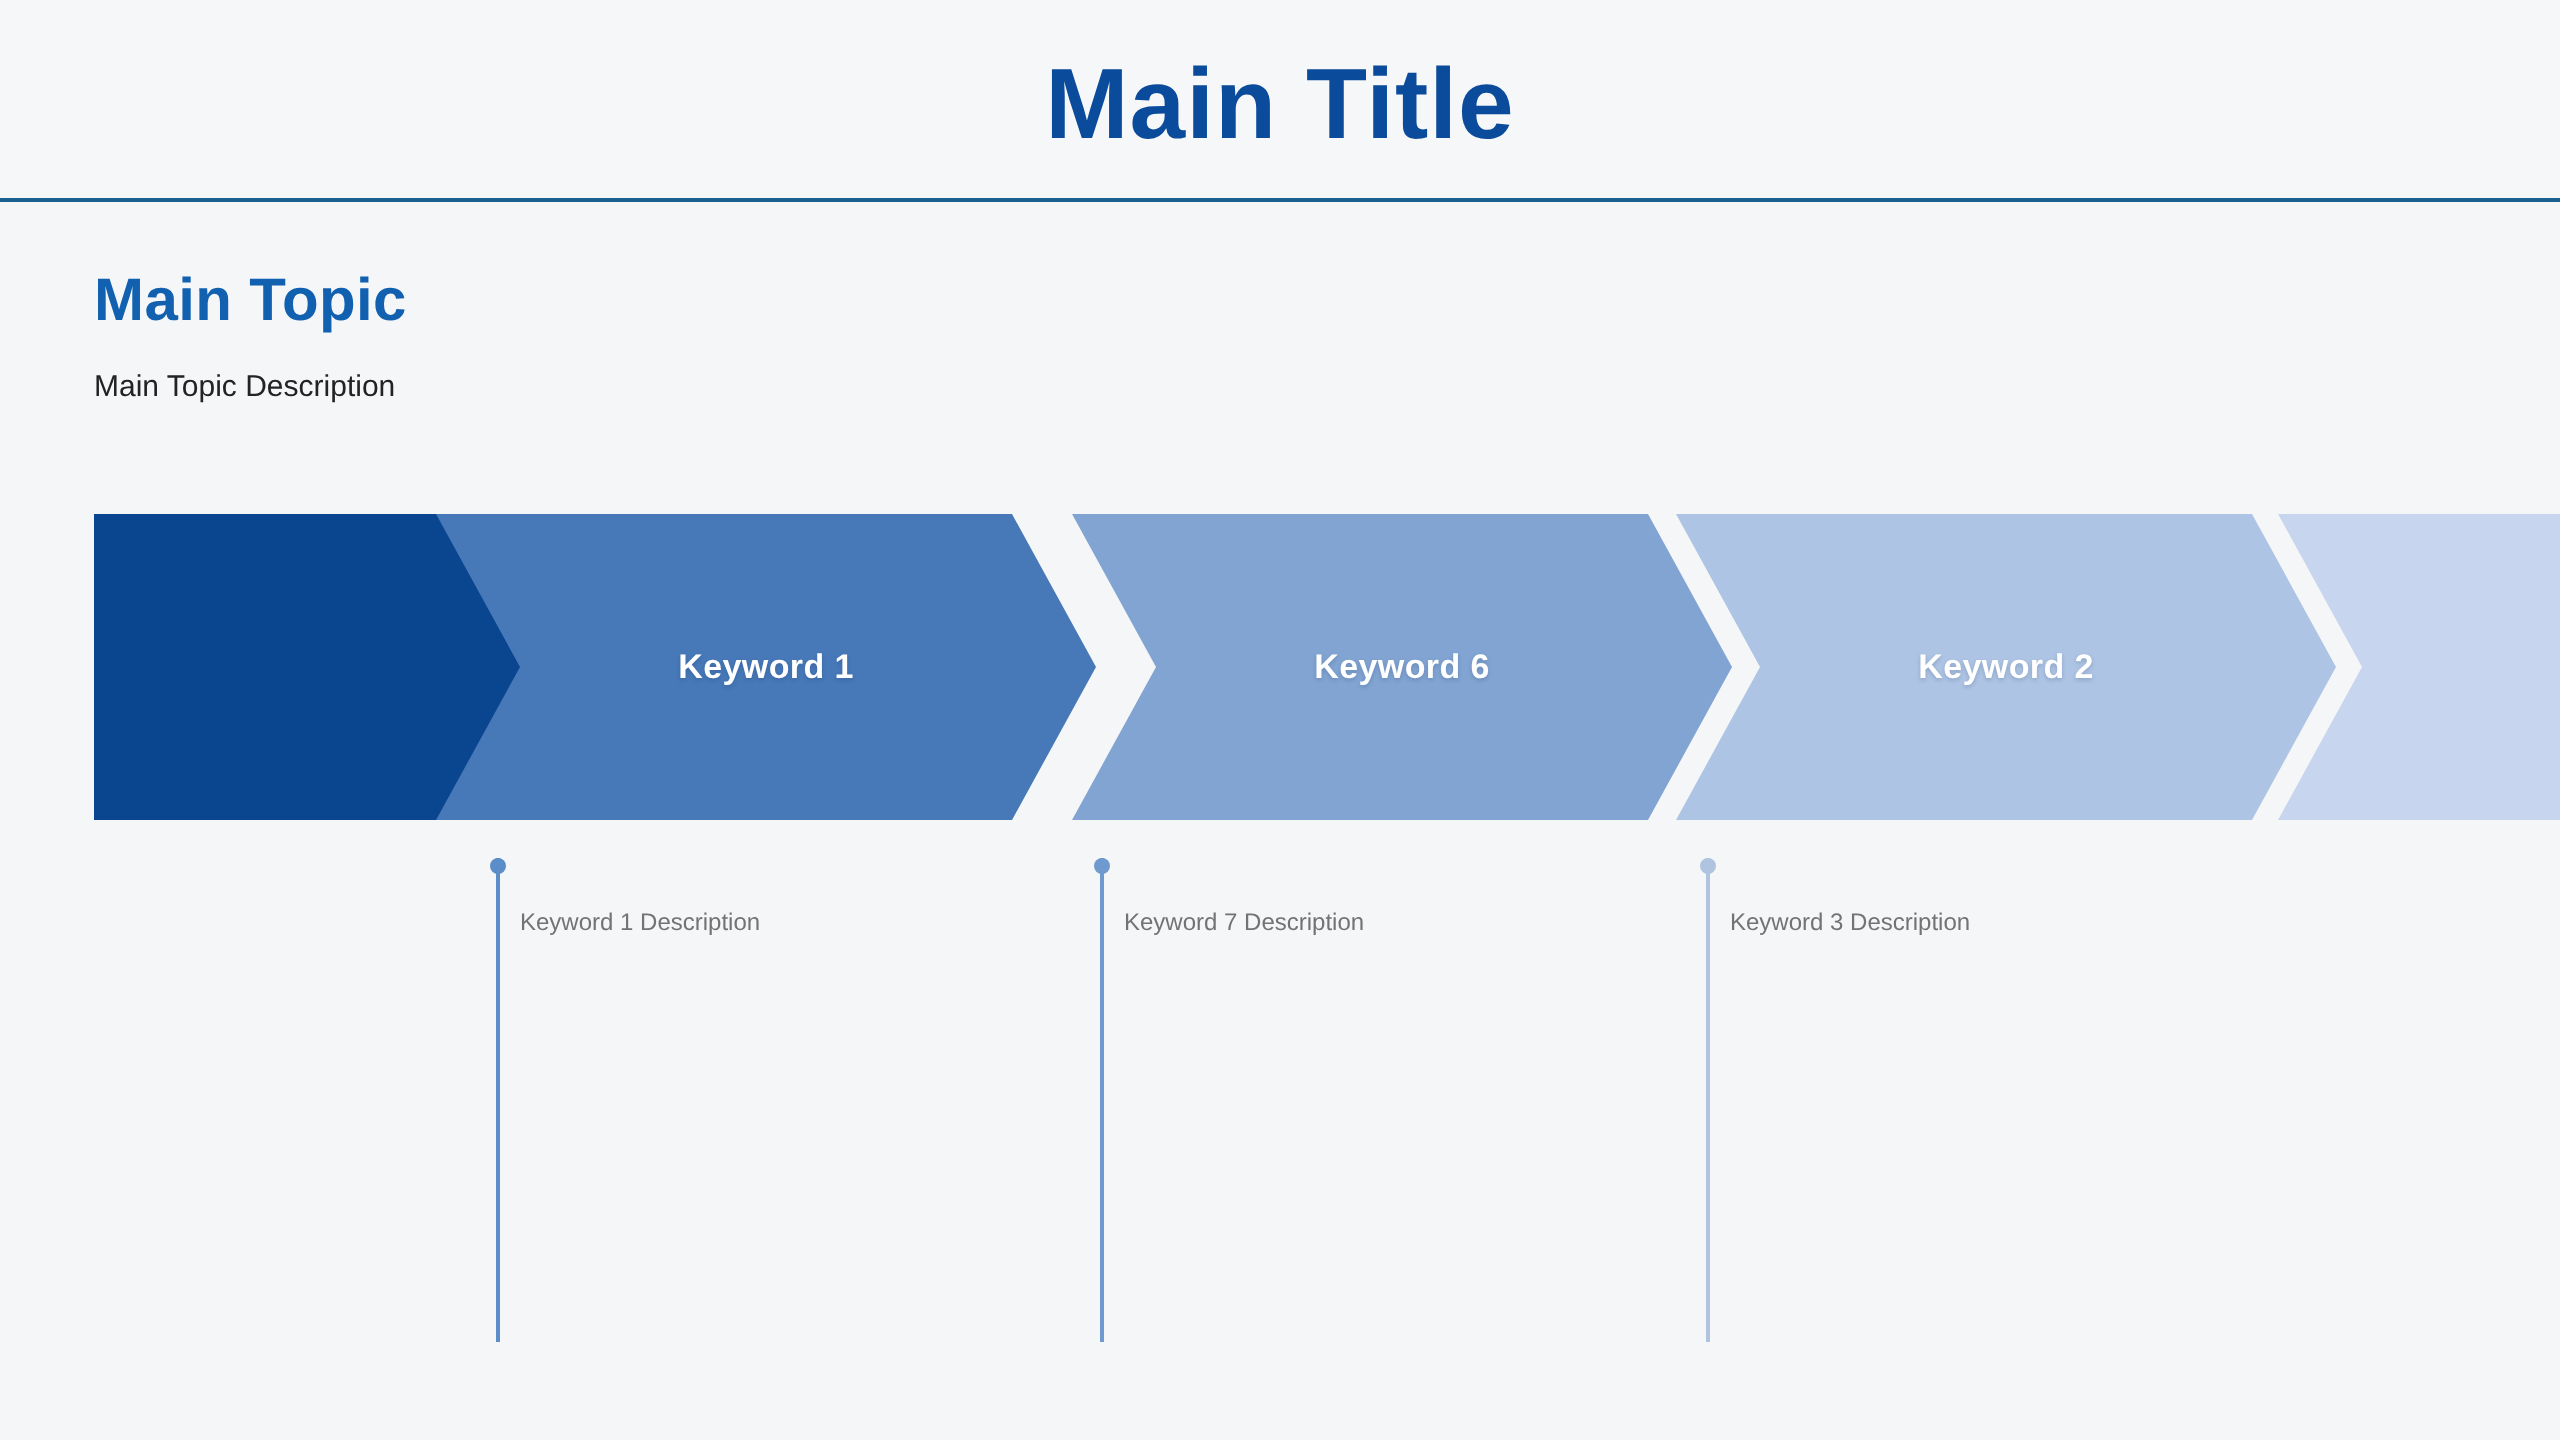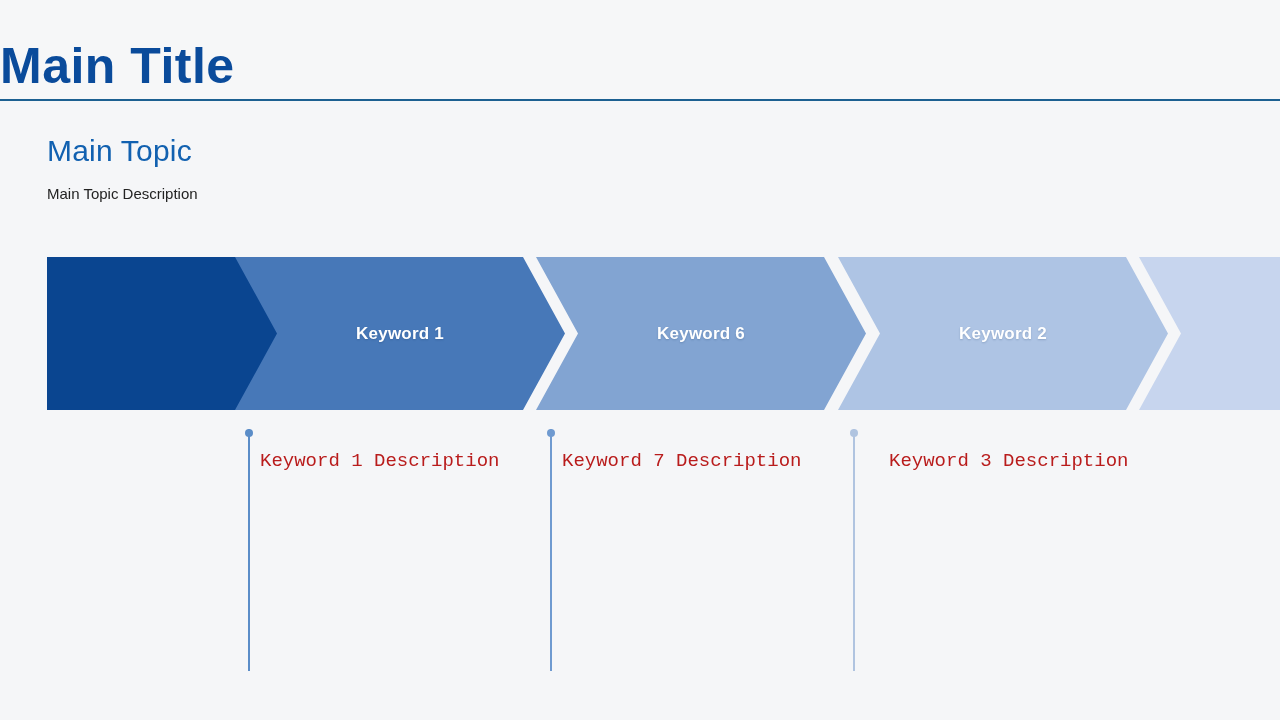--- a/index.html
+++ b/index.html
@@ -29,36 +29,37 @@
     top: 0;
     width: 1280px;
     height: 101px;
     background: #f6f7f8;
     border-bottom: 2px solid #1c6091;
     box-sizing: border-box;
   }
   .main-title {
     position: absolute;
     left: 0;
-    top: 36px;
+    top: 22px;
     width: 1280px;
+    text-align: center;
     font-size: 50px;
     font-weight: bold;
     letter-spacing: 0.5px;
     color: #0a4b9b;
     line-height: 60px;
   }
 
   
   .topic-title {
     position: absolute;
     left: 47px;
     top: 131px;
     font-size: 30px;
-    font-weight: normal;
+    font-weight: bold;
     color: #1261b0;
     line-height: 40px;
     letter-spacing: 0.2px;
   }
   .topic-desc {
     position: absolute;
     left: 47px;
     top: 183px;
     font-size: 15px;
     color: #232323;
@@ -108,46 +109,45 @@
   .connector-dot {
     position: absolute;
     left: -3px;
     top: 0;
     width: 8px;
     height: 8px;
     border-radius: 50%;
   }
   .keyword-desc {
     position: absolute;
-    font-size: 19px;
-    color: #b91c1c;
+    font-size: 12px;
+    color: #737373;
     line-height: 22px;
     white-space: nowrap;
-    font-family: Liberation Mono, monospace;
   }
 </style>
 </head>
 <body>
 
 <div class="slide">
 
   <div class="header" style="border-bottom-color: rgb(28, 96, 145);">
     <div class="main-title" style="color: rgb(10, 75, 155);">Main Title</div>
   </div>
 
   <div class="topic-title" style="color: rgb(18, 97, 176);">Main Topic</div>
   <div class="topic-desc">Main Topic Description</div>
 
   <div class="chevron-band">
 
     <div class="chevron chev-first" id="chev-0" style="left: 47px; width: 265px; background: rgb(10, 69, 144);">
       <span class="chevron-label"></span>
     </div>
 
-    <div class="chevron chev-mid" id="chev-1" style="left: 235px; width: 330px; background: rgb(71, 120, 184); align-items: center;">
+    <div class="chevron chev-mid" id="chev-1" style="left: 218px; width: 330px; background: rgb(71, 120, 184); align-items: center;">
       <span class="chevron-label">Keyword 1</span>
     </div>
 
     <div class="chevron chev-mid" id="chev-2" style="left: 536px; width: 330px; background: rgb(130, 164, 210);">
       <span class="chevron-label">Keyword 6</span>
     </div>
 
     <div class="chevron chev-mid" id="chev-3" style="left: 838px; width: 330px; background: rgb(174, 196, 228);">
       <span class="chevron-label">Keyword 2</span>
     </div>
@@ -164,15 +164,15 @@
   <div class="keyword-desc" id="desc-0" style="left: 260px; top: 450px;">Keyword 1 Description</div>
 
   <div class="connector" id="conn-1" style="left: 550px; top: 429px; height: 242px; background: rgb(111, 154, 208);">
     <span class="connector-dot" style="background: rgb(111, 154, 208);"></span>
   </div>
   <div class="keyword-desc" id="desc-1" style="left: 562px; top: 450px;">Keyword 7 Description</div>
 
   <div class="connector" id="conn-2" style="left: 853px; top: 429px; height: 242px; background: rgb(176, 196, 224);">
     <span class="connector-dot" style="background: rgb(176, 196, 224);"></span>
   </div>
-  <div class="keyword-desc" id="desc-2" style="left: 865px; top: 450px; margin-left: 24px;">Keyword 3 Description</div>
+  <div class="keyword-desc" id="desc-2" style="left: 865px; top: 450px;">Keyword 3 Description</div>
 
 </div>
 
 </body></html>

